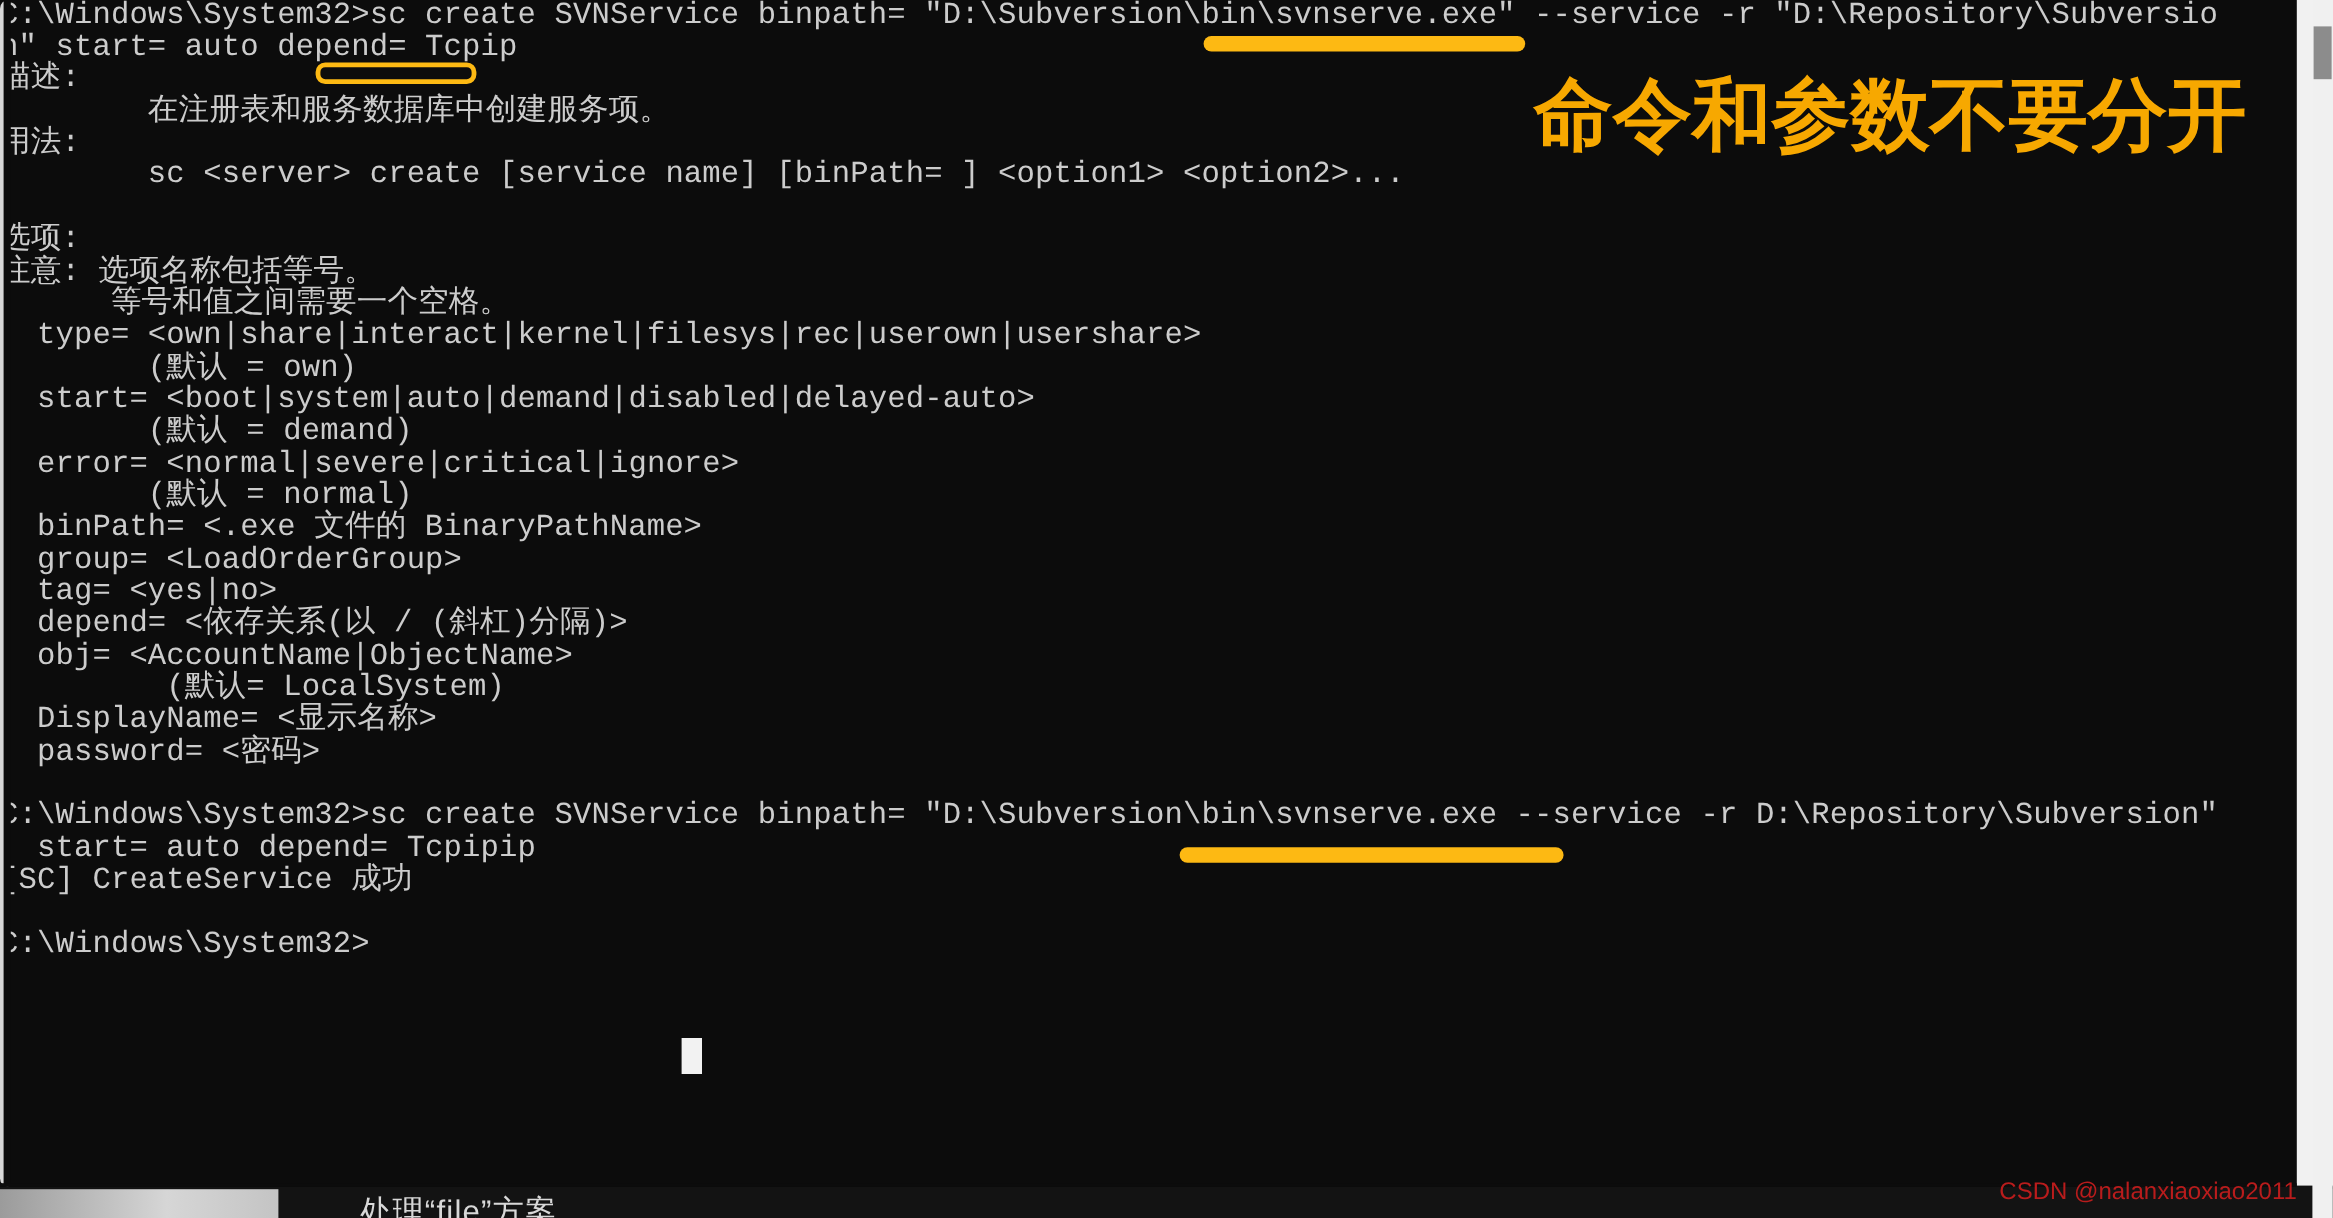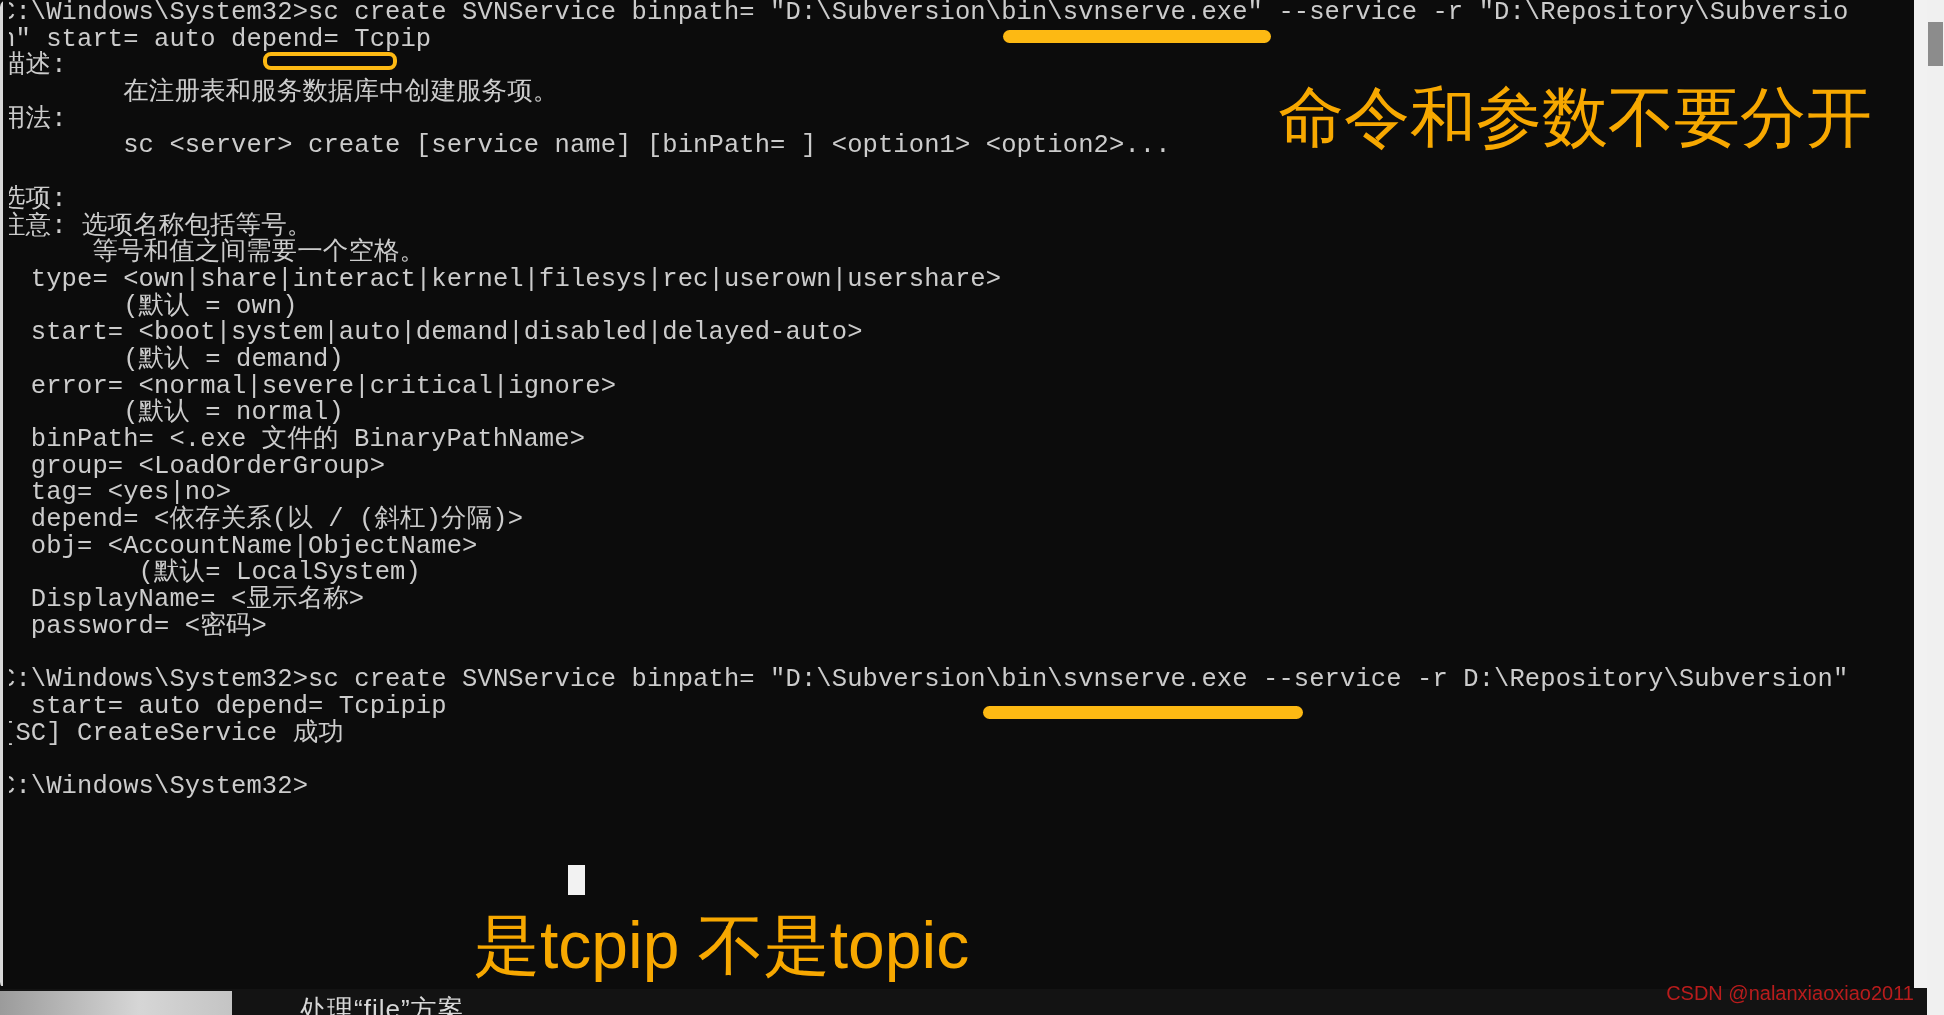--- a/index.html
+++ b/index.html
@@ -157,24 +157,23 @@
     border-radius: 8px;
     height: 14px;
     box-sizing: border-box;
   }
 
   
   .annot {
     position: absolute;
     color: #f5a623;
     font-family: "Liberation Sans", "DejaVu Sans", sans-serif;
-    font-weight: 400;
+    font-weight: 700;
     white-space: nowrap;
     letter-spacing: 0px;
-    margin-top: 22px;
   }
   #annot-top {
     left: 1278px;
     top: 60px;
     font-size: 66px;
     line-height: 70px;
     color: #f7a800;
   }
   #annot-bottom {
     left: 474px;
@@ -229,19 +228,18 @@
     <div class="win-edge-left-inner"></div>
     <div class="win-edge-bottom"></div>
 
     <div class="cursor-block"></div>
 
     <div class="hl ring" style="left:263px; top:52px; width:134px; height:18px;"></div>
     <div class="hl" style="left:1003px; top:30px; width:268px;"></div>
     <div class="hl" style="left:983px; top:706px; width:320px;"></div>
 
     <div class="annot" id="annot-top">命令和参数不要分开</div>
-    <div class="annot" id="annot-bottom">是tcpip 不是topic</div>
 
   </div>
 
   <div id="watermark">CSDN @nalanxiaoxiao2011</div>
 
 </div>
 
 </body></html>

